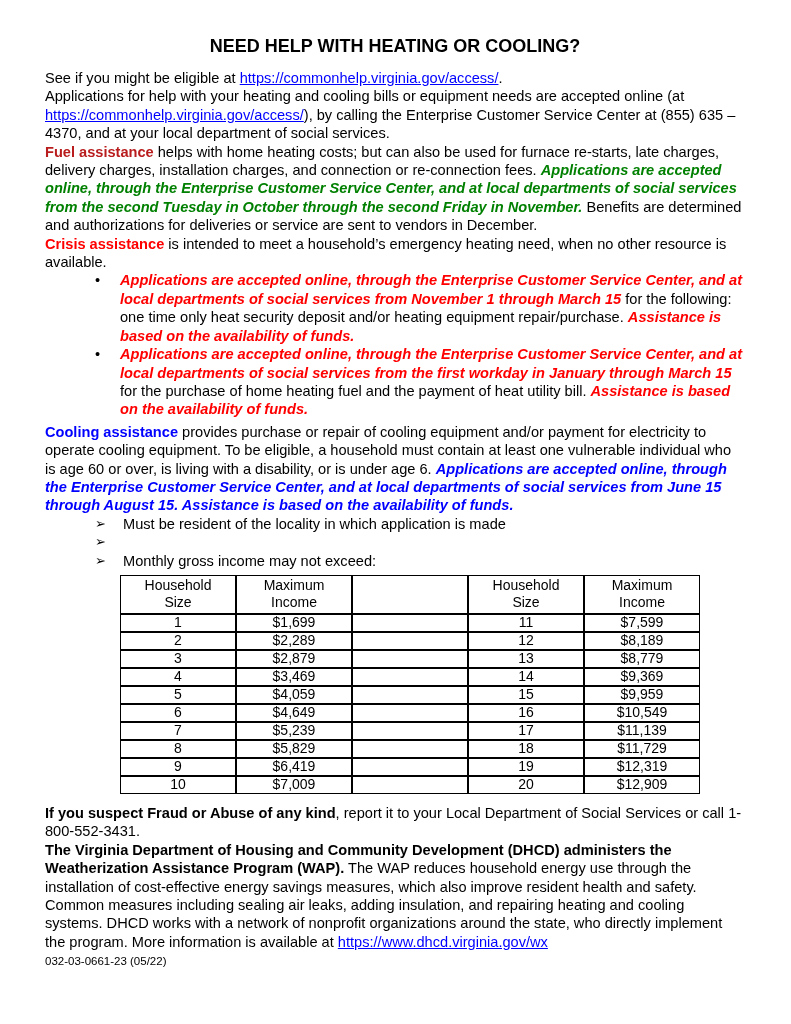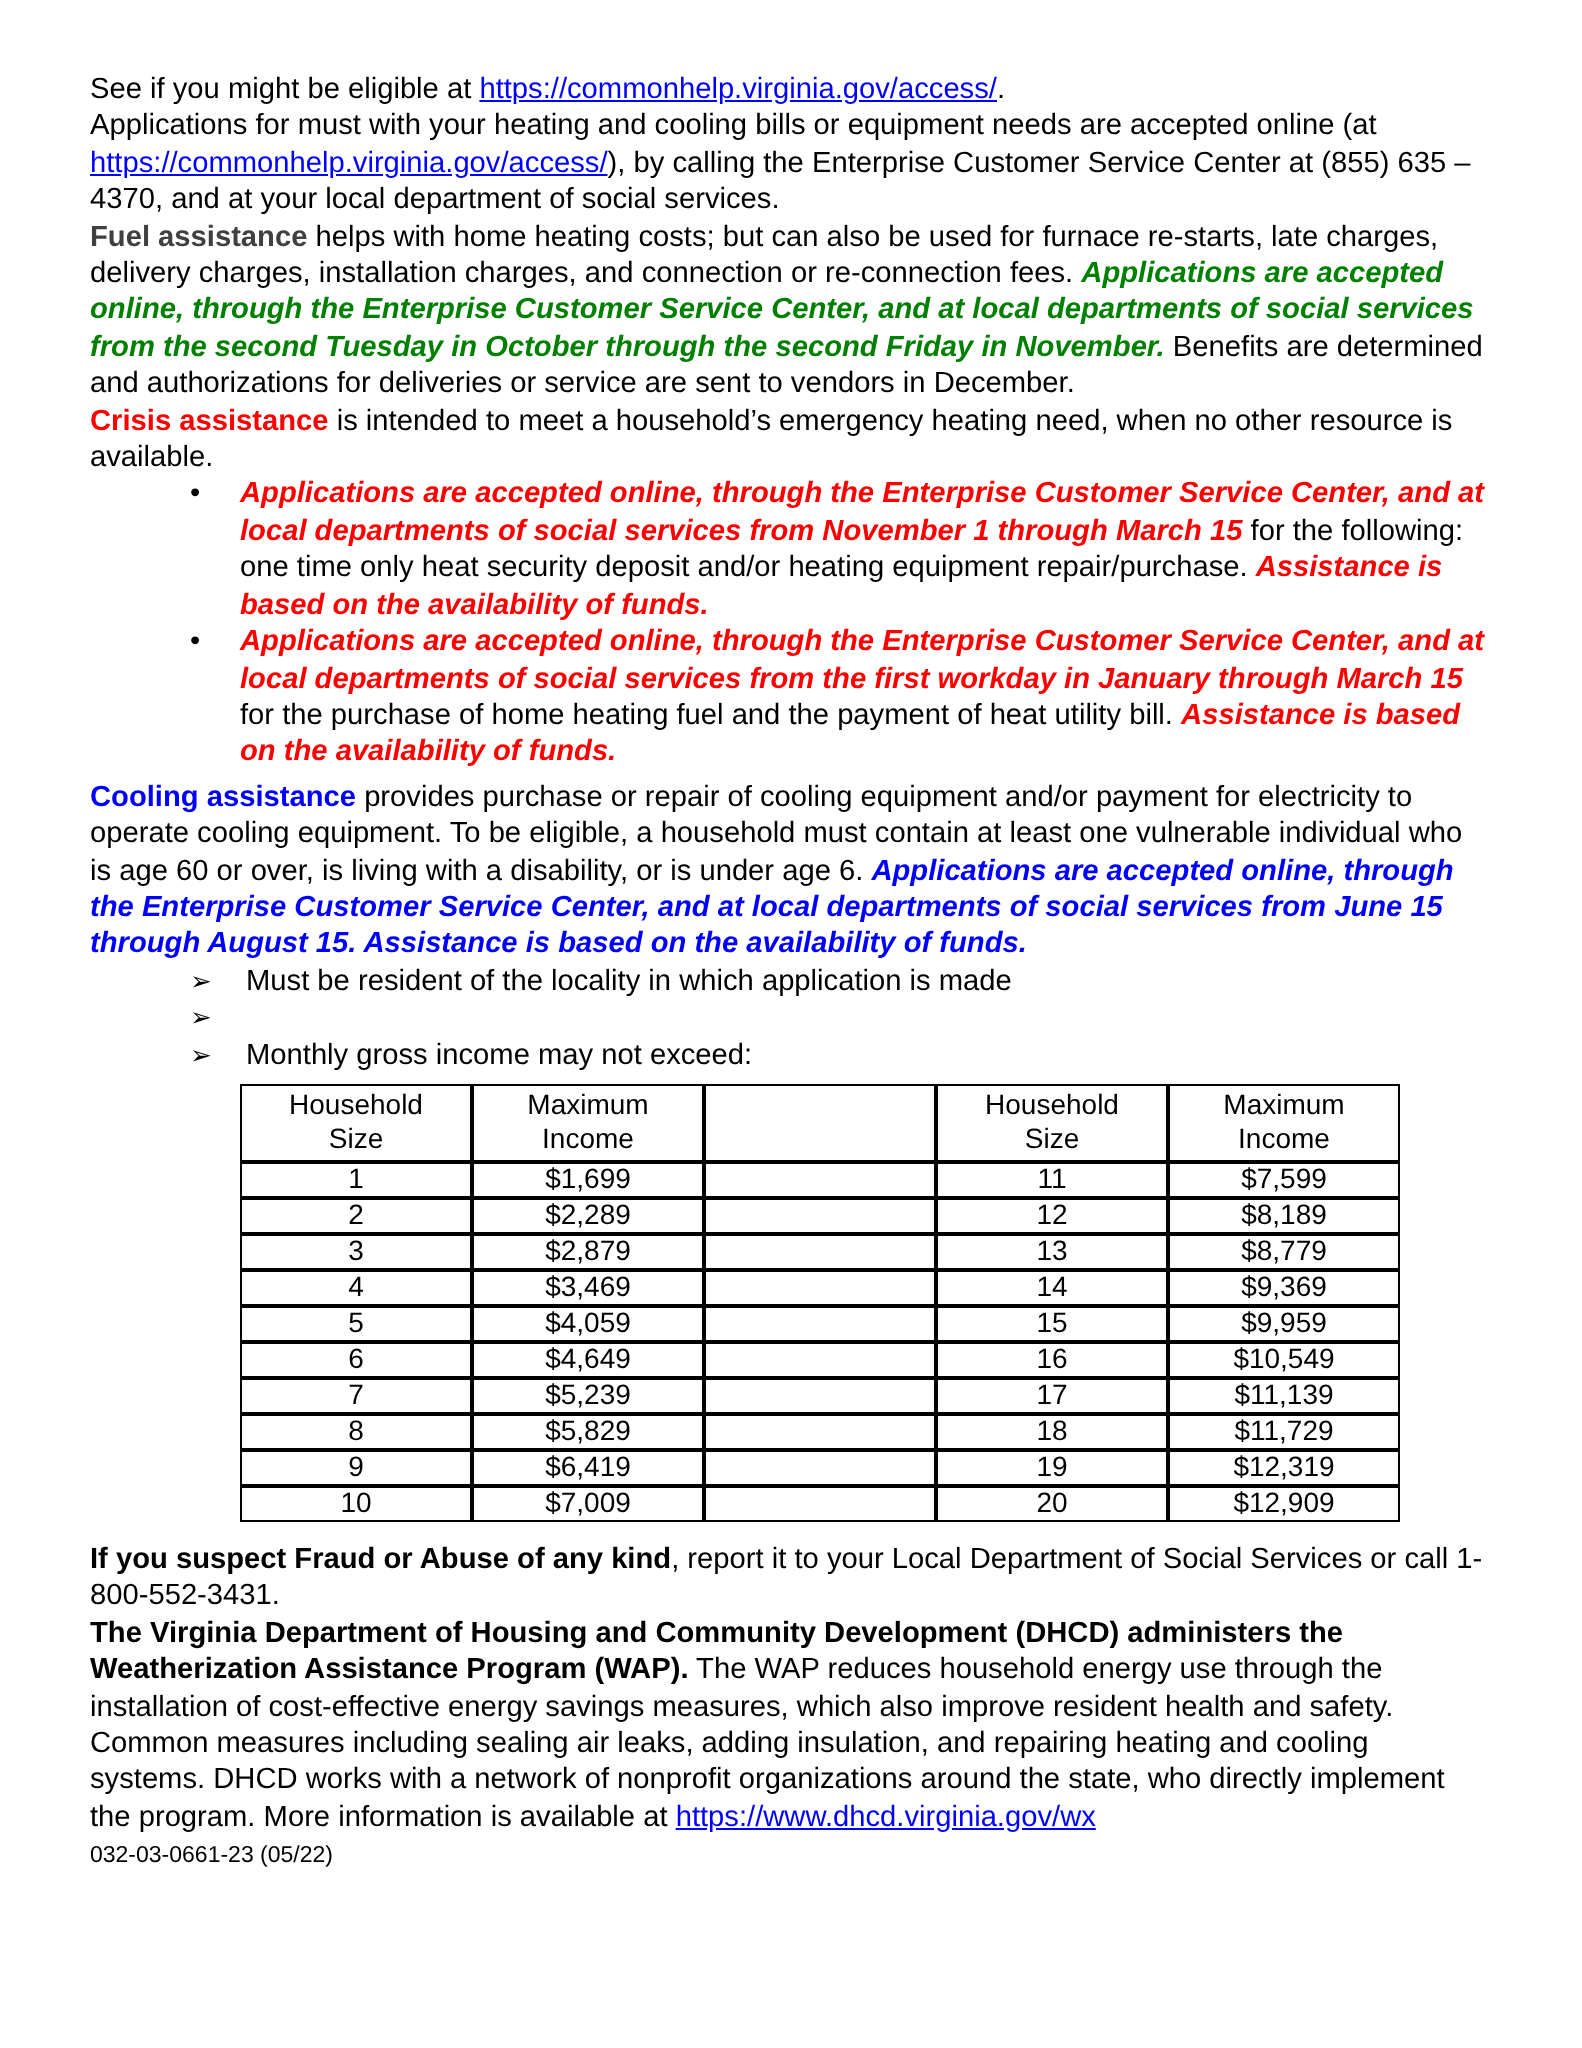--- a/index.html
+++ b/index.html
@@ -26,21 +26,21 @@
   p.para { margin: 0; }
   .mb12 { margin-bottom: 11px; }
   .mb4  { margin-bottom: 4px; }
   .mb5  { margin-bottom: 5px; }
   .mb8  { margin-bottom: 8px; }
   .indent { margin-left: 25px; }
 
   
   .s-n  { }
   .s-b  { font-weight: bold; }
-  .s-gb  { color: #404040; font-weight: bold; }
+  .s-gb  { color: #b91c1c; font-weight: bold; }
   .s-gbi { color: #008000; font-weight: bold; font-style: italic; }
   .s-rb  { color: #ff0000; font-weight: bold; text-align: right; }
   .s-rbi { color: #ff0000; font-weight: bold; font-style: italic; }
   .s-bb  { color: #0000ff; font-weight: bold; }
   .s-bbi { color: #0000ff; font-weight: bold; font-style: italic; }
   a.s-link { color: #0000ff; text-decoration: underline; cursor: pointer; }
 
   
   .bullet-list { margin: 0 0 4px 0; }
   .bullet-item { display: flex; margin-left: 50px; }
@@ -85,24 +85,25 @@
     font-size: 11.5px;
     line-height: 14px;
     margin-top: 3px;
   }
 </style>
 </head>
 <body>
 
 <div class="page">
 
+  <h1 class="doc-title">NEED HELP WITH HEATING OR COOLING?</h1>
 
   <p class="para mb12"><span class="s-n">See if you might be eligible at </span><a href="#" class="s-link">https://commonhelp.virginia.gov/access/</a><span class="s-n">.</span></p>
 
-  <p class="para mb4"><span class="s-n">Applications for must with your heating and cooling bills or equipment needs are accepted online (at </span><a href="#" class="s-link">https://commonhelp.virginia.gov/access/</a><span class="s-n">), by calling the Enterprise Customer Service Center at (855) 635 – 4370, and at your local department of social services.</span></p>
+  <p class="para mb4"><span class="s-n">Applications for help with your heating and cooling bills or equipment needs are accepted online (at </span><a href="#" class="s-link">https://commonhelp.virginia.gov/access/</a><span class="s-n">), by calling the Enterprise Customer Service Center at (855) 635 – 4370, and at your local department of social services.</span></p>
 
   <p class="para indent mb5"><span class="s-gb">Fuel assistance</span><span class="s-n"> helps with home heating costs; but can also be used for furnace re-starts, late charges, delivery charges, installation charges, and connection or re-connection fees.  </span><span class="s-gbi">Applications are accepted online, through the Enterprise Customer Service Center, and at local departments of social services from the second Tuesday in October through the second Friday in November.</span><span class="s-n">  Benefits are determined and authorizations for deliveries or service are sent to vendors in December.</span></p>
 
   <p class="para indent"><span class="s-rb">Crisis assistance</span><span class="s-n"> is intended to meet a household’s emergency heating need, when no other resource is available.</span></p>
 
   <div class="bullet-list">
     <div class="bullet-item">
       <span class="bullet-marker">•</span>
       <div class="bullet-body"><span class="s-rbi">Applications are accepted online, through the Enterprise Customer Service Center, and at local departments of social services from November 1 through March 15</span><span class="s-n"> for the following: one time only heat security deposit and/or heating equipment repair/purchase.  </span><span class="s-rbi">Assistance is based on the availability of funds.</span></div>
     </div>

